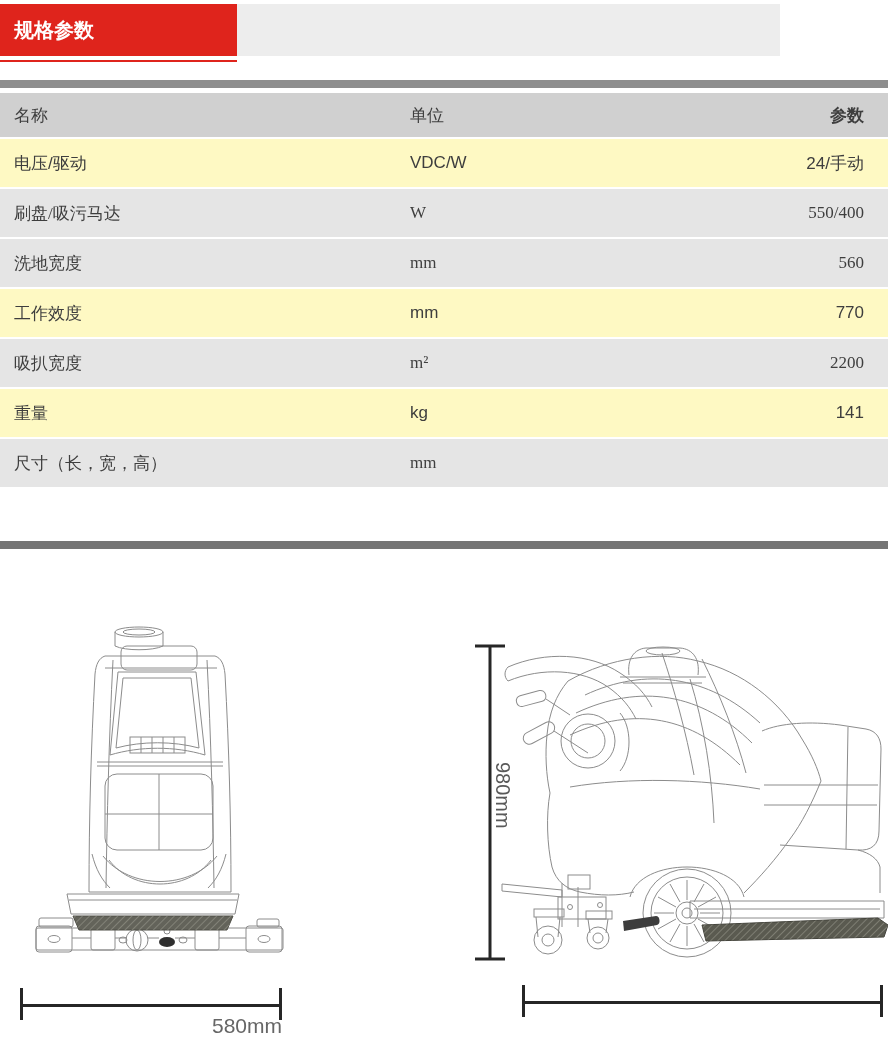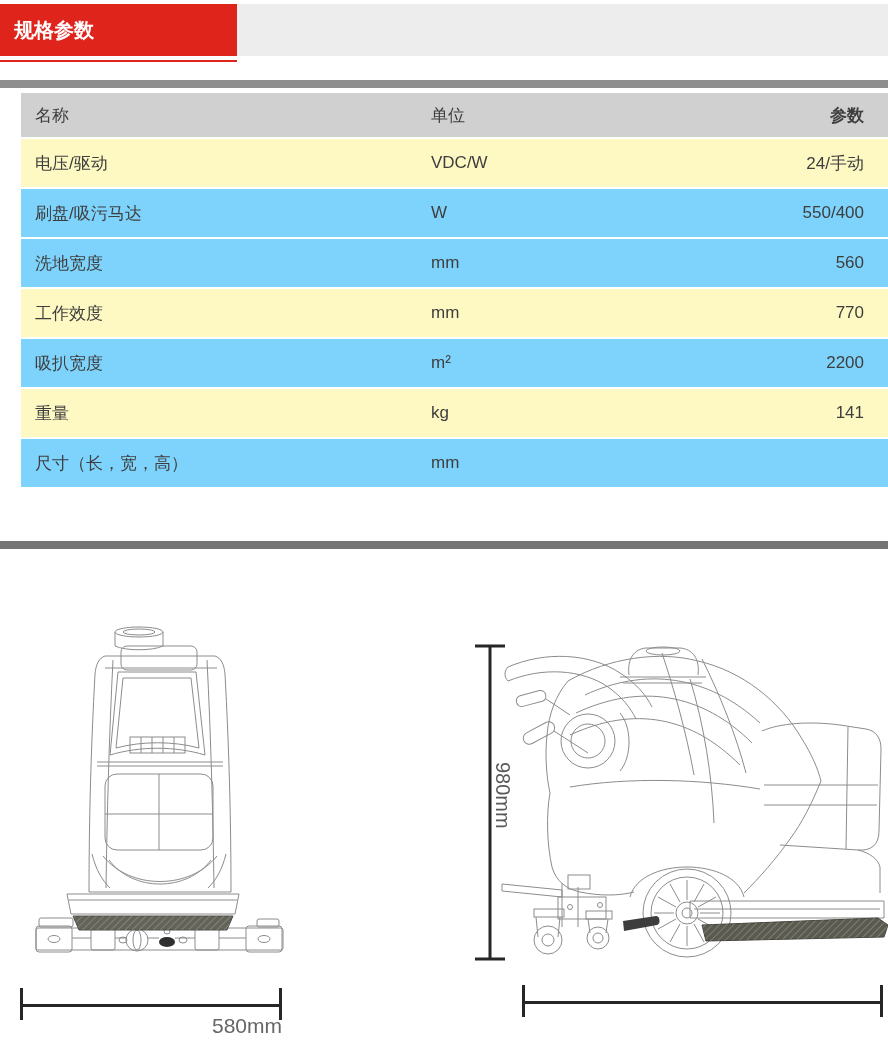--- a/index.html
+++ b/index.html
@@ -1,33 +1,33 @@
 <!DOCTYPE html>
 <html><head>
 <meta charset="utf-8">
 <style>
   html,body{margin:0;padding:0;background:#ffffff;}
   body{font-family:"Liberation Sans","DejaVu Sans",sans-serif;}
   .page{position:relative;width:888px;height:1046px;background:#ffffff;overflow:hidden;}
 
   
-  .header-strip{position:absolute;left:0;top:4px;width:888px;height:52px;background:#ededed;}
+  .header-strip{position:absolute;left:0;top:4px;width:780px;height:52px;background:#ededed;}
   .title-box{position:absolute;left:0;top:0;width:237px;height:52px;background:#df241c;
              color:#ffffff;font-size:20px;font-weight:bold;line-height:52px;
              padding-left:14px;box-sizing:border-box;}
   .title-underline{position:absolute;left:0;top:60px;width:237px;height:2px;background:#df241c;}
 
   .bar-top{position:absolute;left:0;top:80px;width:888px;height:8px;background:#8e8e8e;}
   .bar-bottom{position:absolute;left:0;top:541px;width:888px;height:8px;background:#757575;}
 
   
   .spec-table{position:absolute;left:0;top:93px;width:888px;}
-  .t-row{position:relative;height:48px;margin-bottom:2px;font-size:17px;color:#3e3e3e;margin-left:21px;}
+  .t-row{position:relative;height:48px;margin-bottom:2px;font-size:17px;color:#3e3e3e;}
   .t-head{height:44px;background:#d0d0d0;}
-  .row-gray{background:#7dd3fc;}
+  .row-gray{background:#e5e5e5;font-family:Liberation Serif, serif;}
   .row-white{background:#fef9c3;}
   .cell{position:absolute;top:0;bottom:0;display:flex;align-items:center;white-space:nowrap;}
   .cell-name{left:14px;}
   .cell-unit{left:410px;}
   .cell-value{right:24px;}
   .thb{font-weight:bold;}
 
   
   .fv{position:absolute;left:5px;top:618px;}
   .sv{position:absolute;left:450px;top:635px;}

